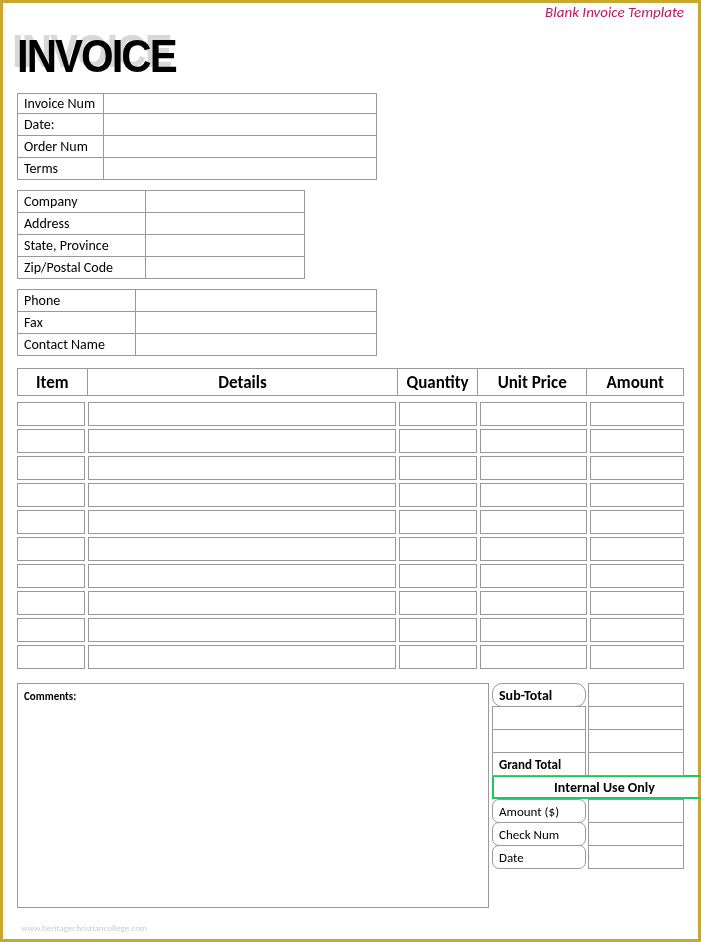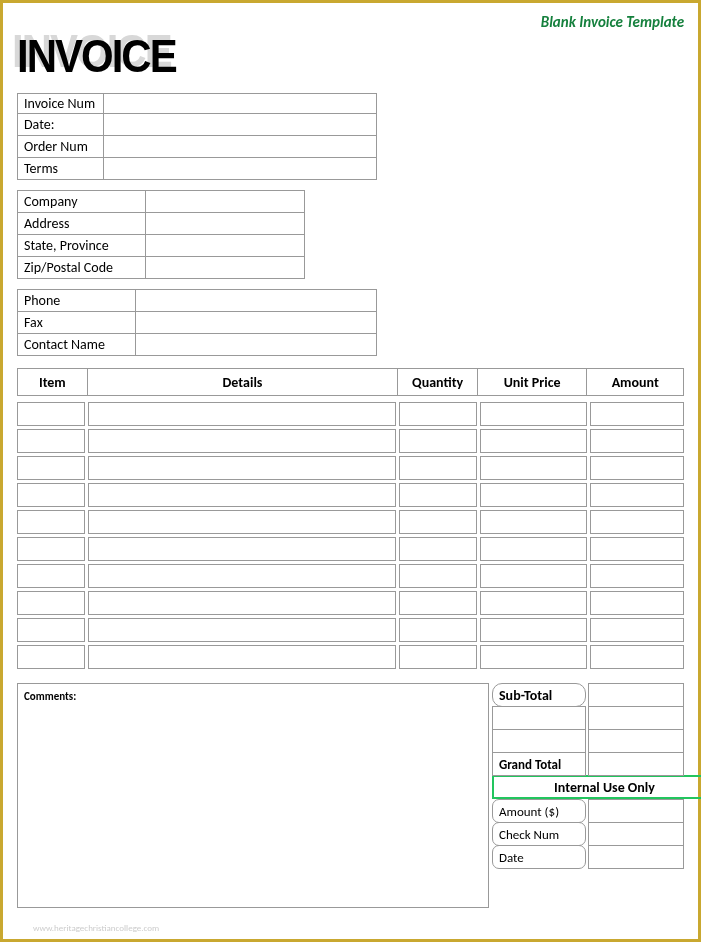--- a/index.html
+++ b/index.html
@@ -17,26 +17,26 @@
     .page {
       width: 701px;
       height: 942px;
       border: 3px solid #c9a830;
       background: #fff;
       position: relative;
       padding: 10px 14px;
     }
     .template-label {
       position: absolute;
-      top: 10px;
+      top: 0;
       right: 14px;
       font-style: italic;
-      font-weight: bold;
+      font-weight: normal;
       font-size: 15px;
-      color: #15803d;
+      color: #be185d;
     }
     .invoice-title-wrap {
       position: relative;
       margin-top: 20px;
       margin-bottom: 12px;
       height: 48px;
     }
     .invoice-title-shadow {
       position: absolute;
       top: -5px;
@@ -116,21 +116,21 @@
     }
     .items-section {
       margin-top: 12px;
       width: 100%;
     }
     .items-header {
       display: flex;
       border: 1px solid #999;
       height: 28px;
       font-weight: bold;
-      font-size: 14px;
+      font-size: 17px;
     }
     .items-header > div {
       display: flex;
       align-items: center;
       justify-content: center;
       border-right: 1px solid #999;
     }
     .items-header > div:last-child {
       border-right: none;
     }
@@ -216,21 +216,21 @@
       font-weight: bold;
       border-radius: 10px;
     }
     .internal-row .total-label {
       font-size: 13px;
       border-radius: 7px;
     }
     .watermark {
       position: absolute;
       bottom: 6px;
-      left: 30px;
+      left: 18px;
       font-size: 9px;
       color: #ccc;
     }
   </style>
 </head>
 <body>
 
 <div class="page">
   <div class="template-label">Blank Invoice Template</div>
 

